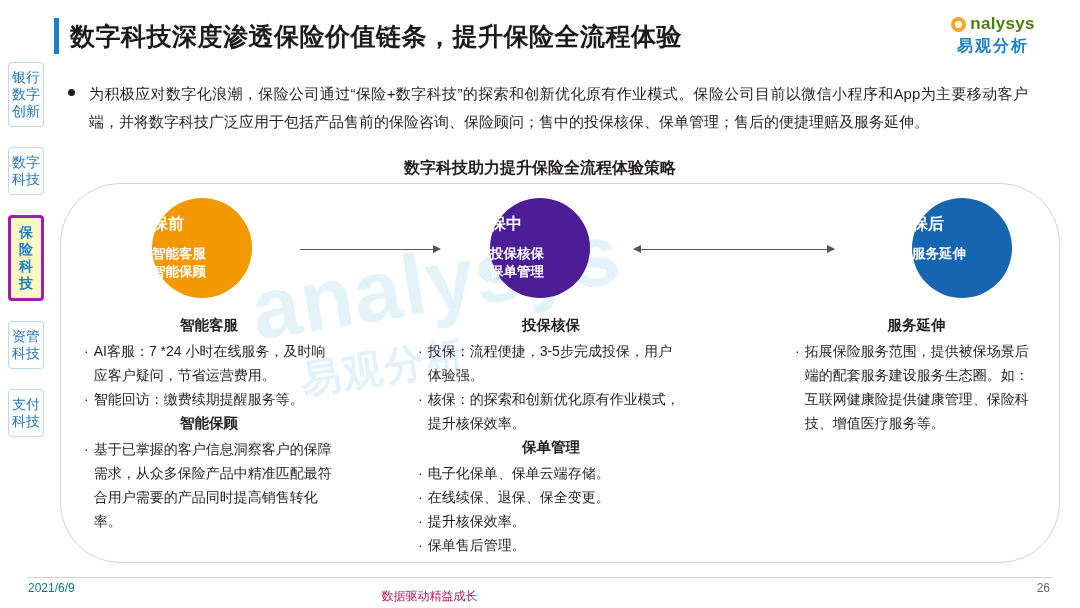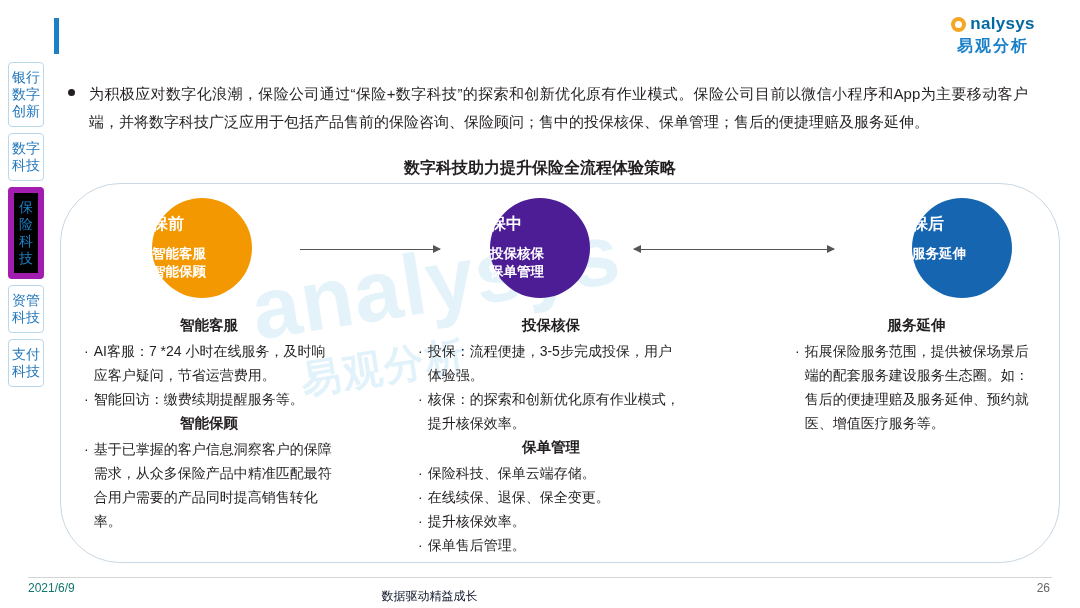--- a/index.html
+++ b/index.html
@@ -17,38 +17,38 @@
   }
 
   
   .sidebar {
     position: absolute;
     left: 8px;
     top: 62px;
     width: 36px;
     display: flex;
     flex-direction: column;
-    gap: 6px;
+    gap: 20px;
   }
   .side-item {
     border: 1px solid #b9d8ee;
     border-radius: 4px;
     color: #2277bb;
     font-size: 14px;
     line-height: 17px;
     text-align: center;
     padding: 6px 2px;
     letter-spacing: 0px;
     background: #ffffff;
   }
   .side-item.active {
-    background: #000000;
-    border: 6px solid #a21caf;
+    background: #fef9c3;
+    border: 3px solid #a21caf;
     color: #1a80c8;
-    font-weight: normal;
+    font-weight: bold;
   }
 
   
   .title-bar {
     position: absolute;
     left: 54px;
     top: 18px;
     display: flex;
     align-items: center;
   }
@@ -91,21 +91,21 @@
     position: absolute;
     left: 4px;
     top: 4px;
     width: 7px;
     height: 7px;
     border-radius: 50%;
     background: #ffffff;
   }
   .logo-word {
     font-size: 17px;
-    color: #0369a1;
+    color: #4d7c0f;
     font-weight: bold;
     letter-spacing: 0.3px;
   }
   .logo-sub {
     font-size: 16px;
     color: #1a80c8;
     font-weight: bold;
     margin-top: 2px;
     letter-spacing: 2px;
   }
@@ -283,21 +283,21 @@
     font-size: 12px;
     color: #0f766e;
   }
   .footer-center {
     position: absolute;
     left: 0;
     top: 588px;
     width: 859px;
     text-align: center;
     font-size: 12px;
-    color: #0f172a;
+    color: #be185d;
   }
   .footer-page {
     position: absolute;
     right: 30px;
     top: 581px;
     font-size: 12px;
     color: #666666;
   }
 </style>
 </head>
@@ -306,20 +306,21 @@
 <div class="sidebar">
   <div class="side-item">银行数字创新</div>
   <div class="side-item">数字科技</div>
   <div class="side-item active">保险科技</div>
   <div class="side-item">资管科技</div>
   <div class="side-item">支付科技</div>
 </div>
 
 <div class="title-bar">
   <div class="title-accent"></div>
+  <div class="title-text">数字科技深度渗透保险价值链条，提升保险全流程体验</div>
 </div>
 
 <div class="logo">
   <div class="logo-top">
     <span class="logo-mark"></span>
     <span class="logo-word">nalysys</span>
   </div>
   <div class="logo-sub">易观分析</div>
 </div>
 
@@ -380,39 +381,39 @@
       <span class="dot">·</span>
       <span class="txt">投保：流程便捷，3-5步完成投保，用户体验强。</span>
     </div>
     <div class="li">
       <span class="dot">·</span>
       <span class="txt">核保：的探索和创新优化原有作业模式，提升核保效率。</span>
     </div>
     <div class="col-h">保单管理</div>
     <div class="li">
       <span class="dot">·</span>
-      <span class="txt">保险科技、保单云端存储。</span>
+      <span class="txt">电子化保单、保单云端存储。</span>
     </div>
     <div class="li">
       <span class="dot">·</span>
       <span class="txt">在线续保、退保、保全变更。</span>
     </div>
     <div class="li">
       <span class="dot">·</span>
       <span class="txt">提升核保效率。</span>
     </div>
     <div class="li">
       <span class="dot">·</span>
       <span class="txt">保单售后管理。</span>
     </div>
   </div>
 <div class="col col3">
     <div class="col-h">服务延伸</div>
     <div class="li">
       <span class="dot">·</span>
-      <span class="txt">拓展保险服务范围，提供被保场景后端的配套服务建设服务生态圈。如：售后的便捷理赔及服务延伸、预约就医、增值医疗服务等。</span>
+      <span class="txt">拓展保险服务范围，提供被保场景后端的配套服务建设服务生态圈。如：互联网健康险提供健康管理、保险科技、增值医疗服务等。</span>
     </div>
   </div>
 
 <div class="footer-line"></div>
 <div class="footer-date">2021/6/9</div>
 <div class="footer-center">数据驱动精益成长</div>
 <div class="footer-page">26</div>
 
 </body></html>

